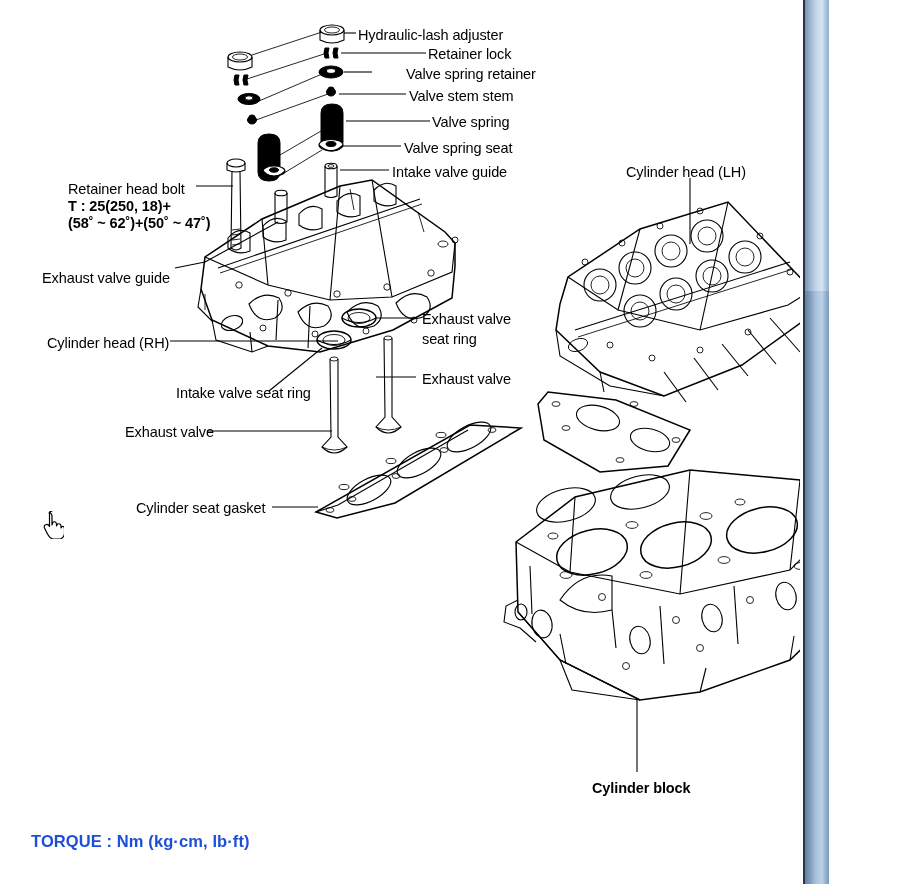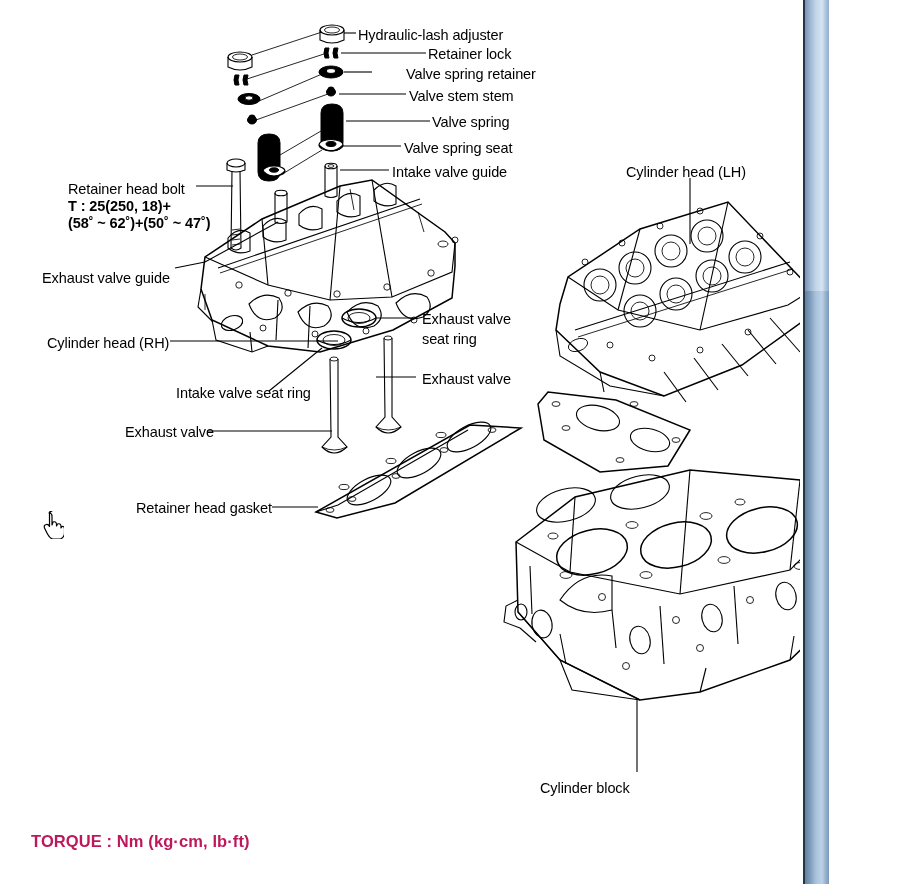--- a/index.html
+++ b/index.html
@@ -50,21 +50,21 @@
   }
   .lbl.bold { font-weight: bold; }
 
   #torque-note {
     position: absolute;
     left: 31px;
     top: 832px;
     font-family: "Liberation Sans", sans-serif;
     font-size: 16.5px;
     font-weight: bold;
-    color: #be185d;
+    color: #1d4ed8;
     white-space: pre;
     letter-spacing: 0.1px;
   }
 
   
   .circle-btn {
     position: absolute;
     border-radius: 50%;
     background: #f2f2f2;
     display: flex;
@@ -512,28 +512,28 @@
     <div class="lbl" style="left:392px; top:163px;">Intake valve guide</div>
 
     <div class="lbl" style="left:68px; top:180px;">Retainer head bolt</div>
     <div class="lbl bold" style="left:68px; top:197px;">T : 25(250, 18)+</div>
     <div class="lbl bold" style="left:68px; top:214px;">(58˚ ~ 62˚)+(50˚ ~ 47˚)</div>
 
     <div class="lbl" style="left:42px; top:269px;">Exhaust valve guide</div>
     <div class="lbl" style="left:47px; top:334px;">Cylinder head (RH)</div>
     <div class="lbl" style="left:136px; top:384px;margin-left:40px;">Intake valve seat ring</div>
     <div class="lbl" style="left:125px; top:423px;">Exhaust valve</div>
-    <div class="lbl" style="left:136px; top:499px;">Retainer head gasket</div>
+    <div class="lbl" style="left:136px; top:499px;">Cylinder seat gasket</div>
 
     <div class="lbl" style="left:422px; top:310px;">Exhaust valve
 seat ring</div>
     <div class="lbl" style="left:422px; top:370px;">Exhaust valve</div>
 
     <div class="lbl" style="left:626px; top:163px;text-align:right;">Cylinder head (LH)</div>
-    <div class="lbl" style="left:540px; top:779px;">Cylinder block</div>
+    <div class="lbl" style="left:592px; top:779px;font-weight:bold;">Cylinder block</div>
 
     <div id="torque-note">TORQUE : Nm (kg·cm, lb·ft)</div>
   </div>
 
   <div id="close-button" class="circle-btn">
     <svg class="glyph-x" width="30" height="30" viewBox="0 0 30 30">
       <line x1="6" y1="6" x2="24" y2="24" stroke="#9a9a9a" stroke-width="4.2" stroke-linecap="round"></line>
       <line x1="24" y1="6" x2="6" y2="24" stroke="#9a9a9a" stroke-width="4.2" stroke-linecap="round"></line>
     </svg>
   </div>

